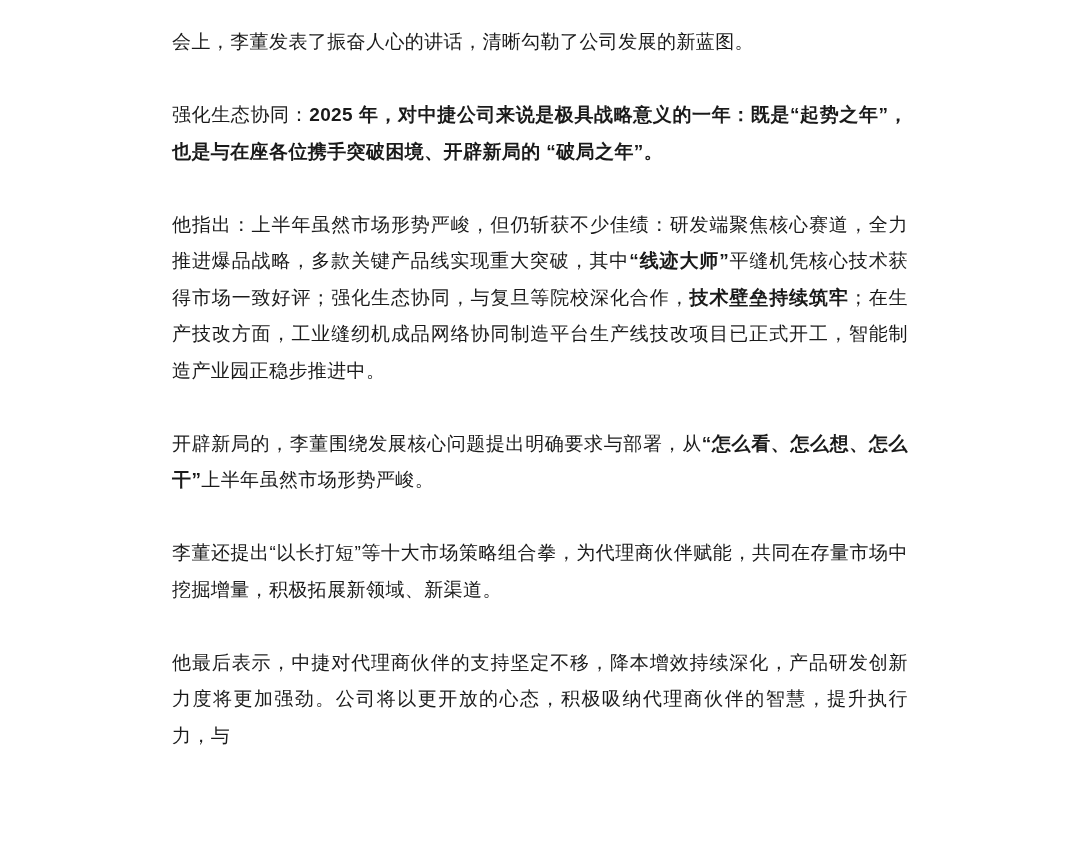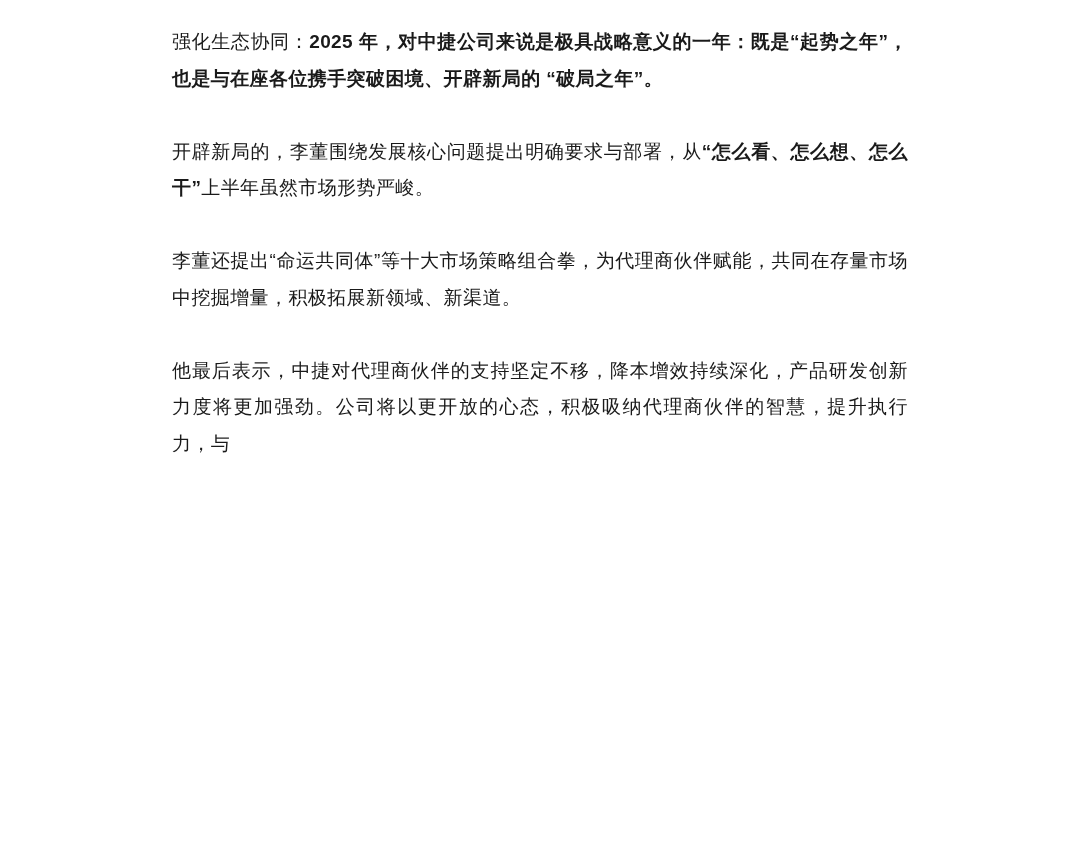--- a/index.html
+++ b/index.html
@@ -27,17 +27,19 @@
     margin: 0 0 36.5px 0;
   }
   .article .b {
     font-weight: 700;
   }
 </style>
 </head>
 <body>
 
 <main class="article" id="article-body">
+    <p><span>会上，李董发表了振奋人心的讲话，清晰勾勒了公司发展的新蓝图。</span></p>
     <p><span>强化生态协同：</span><span class="b">2025 年，对中捷公司来说是极具战略意义的一年：既是“起势之年”，也是与在座各位携手突破困境、开辟新局的 “破局之年”。</span></p>
+    <p><span>他指出：上半年虽然市场形势严峻，但仍斩获不少佳绩：研发端聚焦核心赛道，全力推进爆品战略，多款关键产品线实现重大突破，其中</span><span class="b">“线迹大师”</span><span>平缝机凭核心技术获得市场一致好评；强化生态协同，与复旦等院校深化合作，</span><span class="b">技术壁垒持续筑牢</span><span>；在生产技改方面，工业缝纫机成品网络协同制造平台生产线技改项目已正式开工，智能制造产业园正稳步推进中。</span></p>
     <p><span>开辟新局的，李董围绕发展核心问题提出明确要求与部署，从</span><span class="b">“怎么看、怎么想、怎么干”</span><span>上半年虽然市场形势严峻。</span></p>
-    <p><span>李董还提出“命运共同体”等十大市场策略组合拳，为代理商伙伴赋能，共同在存量市场中挖掘增量，积极拓展新领域、新渠道。</span></p>
+    <p><span>李董还提出“以长打短”等十大市场策略组合拳，为代理商伙伴赋能，共同在存量市场中挖掘增量，积极拓展新领域、新渠道。</span></p>
     <p><span>他最后表示，中捷对代理商伙伴的支持坚定不移，降本增效持续深化，产品研发创新力度将更加强劲。公司将以更开放的心态，积极吸纳代理商伙伴的智慧，提升执行力，与</span></p>
   </main>
 
 </body></html>

